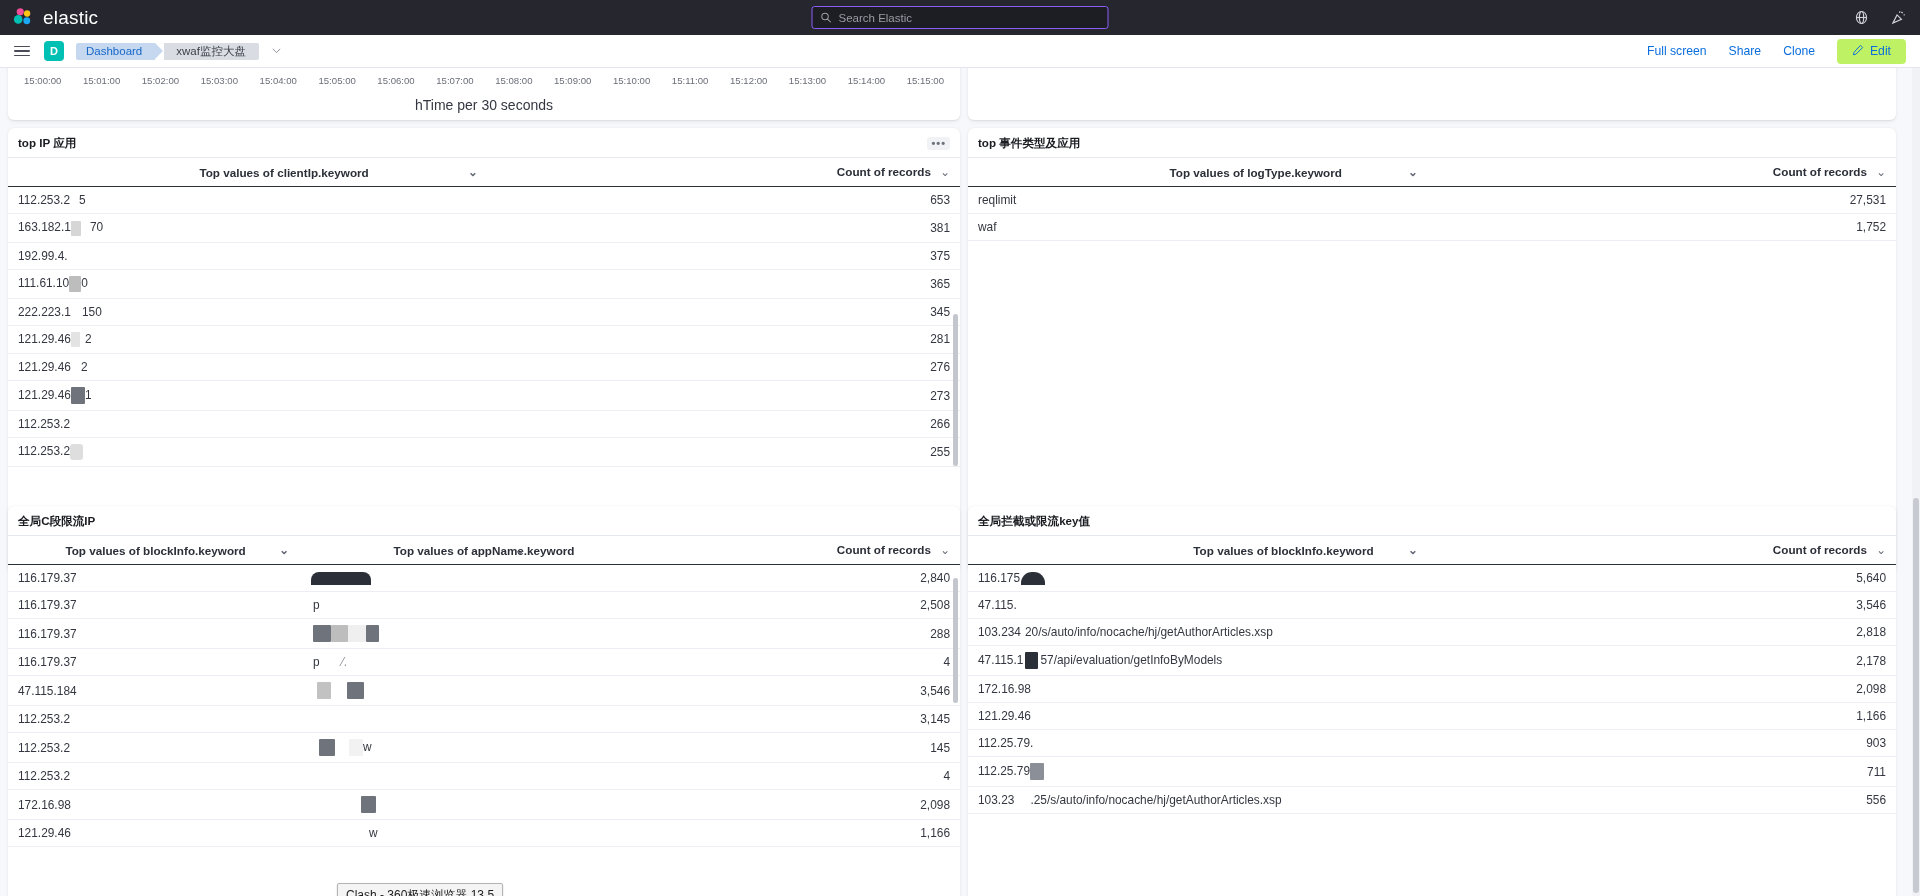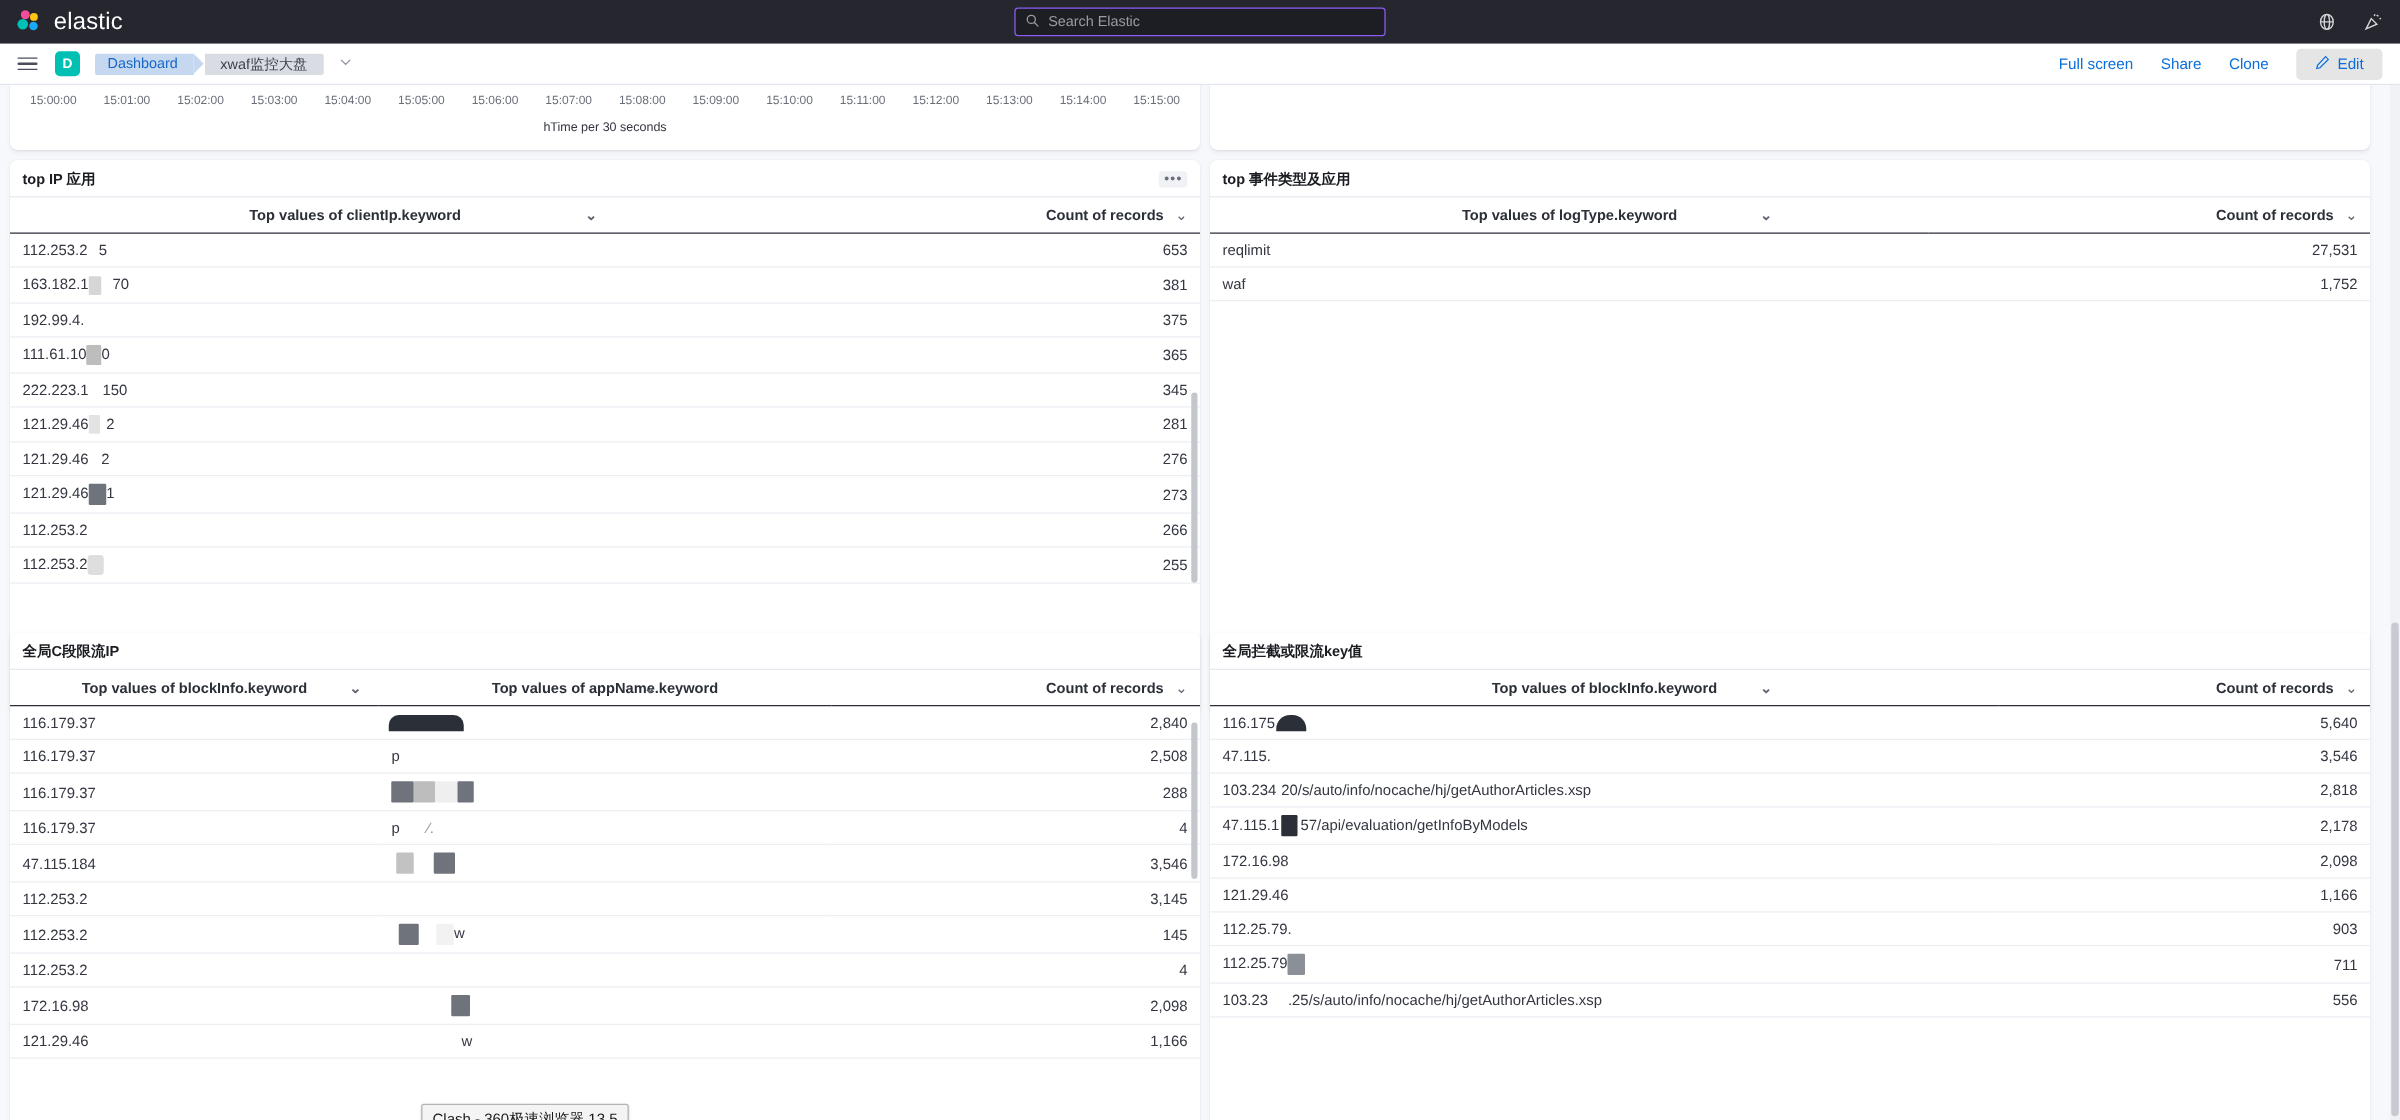--- a/index.html
+++ b/index.html
@@ -64,21 +64,21 @@
     border-left: 8px solid #c5d8ef;
     border-top: 8.5px solid transparent; border-bottom: 8.5px solid transparent;
   }
   .crumb.second { background: #d9dce3; color: #3b3f49; margin-left: 9px; padding-left: 12px; border-radius: 0 2px 2px 0; }
   .crumb-check { margin-left: 12px; }
   .crumb-actions {
     position: absolute; right: 14px; display: flex; align-items: center; gap: 22px;
   }
   .crumb-link { color: #0a6edc; font-size: 12.2px; cursor: pointer; }
   .edit-btn {
-    background: #e5e5e5; color: #0a6edc; font-size: 12.2px;
+    background: #bef264; color: #0a6edc; font-size: 12.2px;
     border: none; border-radius: 4px; height: 25px;
     padding: 0 15px; display: flex; align-items: center; gap: 6px;
     cursor: pointer; font-family: inherit;
   }
 
   
   .dash {
     position: relative;
     padding: 4px 8px 0 8px;
     height: calc(896px - 68px);
@@ -133,21 +133,21 @@
   }
 
   
   .axis-panel { overflow: hidden; }
   .axis-row {
     display: flex; justify-content: space-between;
     padding: 0 16px; margin-top: 3px;
   }
   .axis-row span { font-size: 9.6px; color: #6a6e78; }
   .axis-caption {
-    text-align: center; font-size: 10px; color: #343741;
+    text-align: center; font-size: 14px; color: #343741;
     margin-top: 11px; font-weight: 400;
   }
 
   
   .tooltip {
     position: absolute;
     background: #f4f4f4; border: 1px solid #b4b4b4;
     font-size: 12px; color: #1a1a1a;
     padding: 3px 8px; border-radius: 2px;
     white-space: nowrap;

